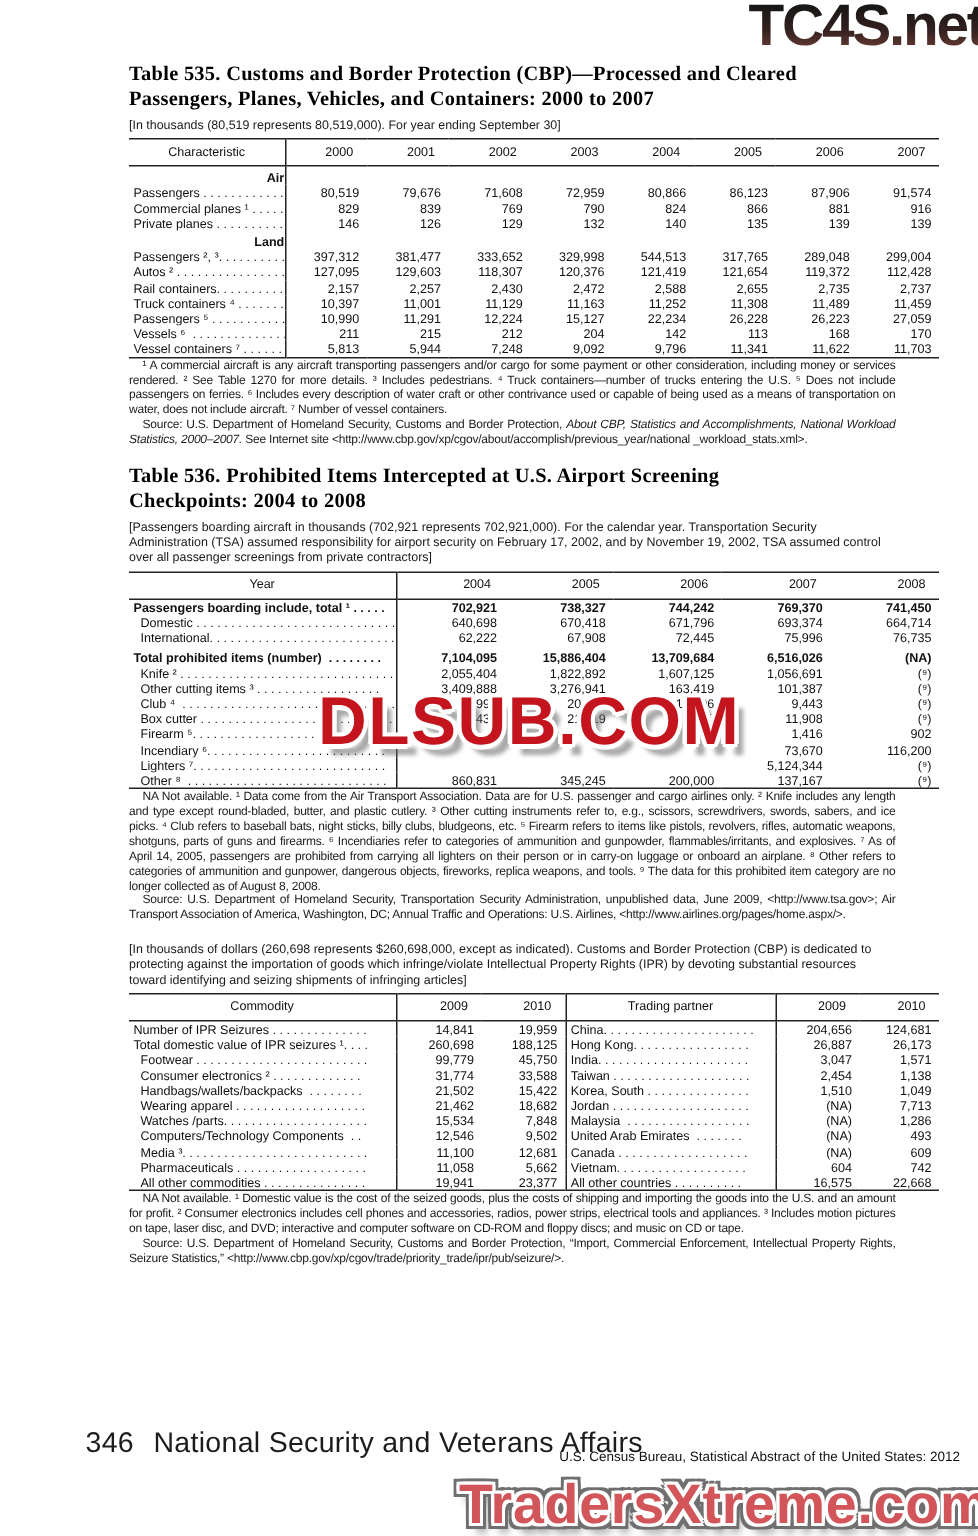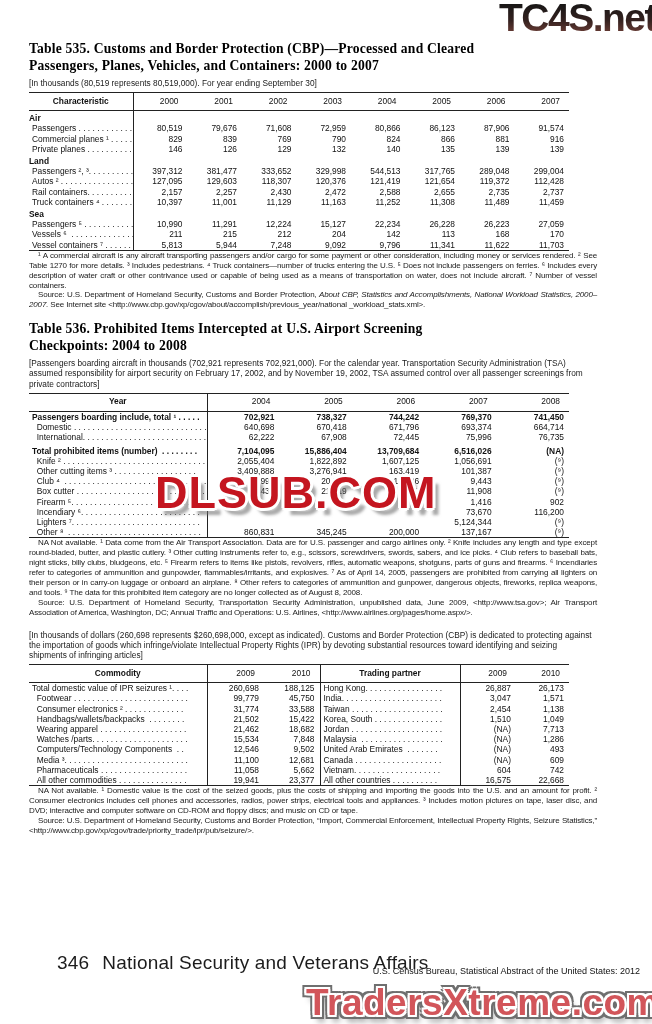--- a/index.html
+++ b/index.html
@@ -1,38 +1,38 @@
 <!DOCTYPE html>
 <html><head>
 <meta charset="utf-8">
 <style>
   html,body{margin:0;padding:0;background:#fff;}
   .page{position:relative;width:652px;height:1024px;background:#fff;box-sizing:border-box;
-        padding:40px 55px 0 29px;overflow:hidden;color:#111;
+        padding:40px 55px 0 86px;overflow:hidden;color:#111;
         font-family:"Liberation Sans","DejaVu Sans",sans-serif;}
   
   .ttl{font:bold 13.6px/17px "Liberation Serif","DejaVu Serif",serif;color:#000;
        margin:0 0 4px 0;letter-spacing:.2px;}
   .ttl span{display:block;}
   .bracket{font-size:8.3px;line-height:10.2px;margin:0 0 4px 0;color:#1a1a1a;}
   .fn{font-size:8px;line-height:9.9px;letter-spacing:-.15px;margin:0;color:#1a1a1a;
       text-align:justify;text-indent:9px;}
   .fn:first-of-type{margin-top:4px;}
   
   .tbl{border-collapse:collapse;table-layout:fixed;width:540px;
        border-top:1.4px solid #222;border-bottom:1.4px solid #222;
        font-size:8.4px;line-height:10.2px;color:#111;}
   .tbl th{font-weight:normal;height:15px;text-align:right;padding:0 9px 2px 0;
           border-bottom:1px solid #222;vertical-align:middle;}
-  .tbl th.lblh{text-align:center;padding-right:0;font-weight:bold;}
+  .tbl th.lblh{text-align:center;padding-right:0;}
   .tbl td{padding:0;vertical-align:bottom;}
   .tbl td.num{text-align:right;padding-right:5px;}
   .tbl td.lbl{padding-left:3px;white-space:pre;overflow:hidden;}
   .tbl tr.grp td{padding-top:2px;}
-  .tbl td.group{text-align:left;font-weight:bold;}
+  .tbl td.group{text-align:right;font-weight:bold;}
   .tbl tr.sep td{padding-top:3px;}
   .tbl tr.bold td{font-weight:bold;}
   #t535 th:first-child,#t535 td:first-child{border-right:1px solid #222;}
   #t536 th:first-child,#t536 td:first-child{border-right:1px solid #222;}
   #t537 th:nth-child(1),#t537 td:nth-child(1),
   #t537 th:nth-child(3),#t537 td:nth-child(3),
   #t537 th:nth-child(4),#t537 td:nth-child(4){border-right:1px solid #222;}
   #t535 col.cl{width:104px} #t535 col.cn{width:54.5px}
   #t536 col.cl{width:178px} #t536 col.cn{width:72.4px}
   #t537 col.c1{width:178px} #t537 col.c2{width:57px} #t537 col.c3{width:56px}
@@ -196,31 +196,20 @@
             <td class="lbl">Truck containers ⁴ . . . . . . . .</td>
             <td class="num">10,397</td>
             <td class="num">11,001</td>
             <td class="num">11,129</td>
             <td class="num">11,163</td>
             <td class="num">11,252</td>
             <td class="num">11,308</td>
             <td class="num">11,489</td>
             <td class="num">11,459</td>
           </tr>
-          <tr class="grp">
-            <td class="group">Sea</td>
-            <td class=""></td>
-            <td class=""></td>
-            <td class=""></td>
-            <td class=""></td>
-            <td class=""></td>
-            <td class=""></td>
-            <td class=""></td>
-            <td class=""></td>
-          </tr>
           <tr>
             <td class="lbl">Passengers ⁵ . . . . . . . . . . . . .</td>
             <td class="num">10,990</td>
             <td class="num">11,291</td>
             <td class="num">12,224</td>
             <td class="num">15,127</td>
             <td class="num">22,234</td>
             <td class="num">26,228</td>
             <td class="num">26,223</td>
             <td class="num">27,059</td>
@@ -400,20 +389,28 @@
             <th class="lblh">Commodity</th>
             <th>2009</th>
             <th>2010</th>
             <th class="lblh">Trading partner</th>
             <th>2009</th>
             <th>2010</th>
           </tr>
         </thead>
       <tbody>
           <tr>
+            <td class="lbl">Number of IPR Seizures . . . . . . . . . . . . . .</td>
+            <td class="num">14,841</td>
+            <td class="num">19,959</td>
+            <td class="lbl">China. . . . . . . . . . . . . . . . . . . . . .</td>
+            <td class="num">204,656</td>
+            <td class="num">124,681</td>
+          </tr>
+          <tr>
             <td class="lbl">Total domestic value of IPR seizures ¹. . . .</td>
             <td class="num">260,698</td>
             <td class="num">188,125</td>
             <td class="lbl">Hong Kong. . . . . . . . . . . . . . . . .</td>
             <td class="num">26,887</td>
             <td class="num">26,173</td>
           </tr>
           <tr>
             <td class="lbl">&nbsp;&nbsp;Footwear . . . . . . . . . . . . . . . . . . . . . . . . .</td>
             <td class="num">99,779</td>

